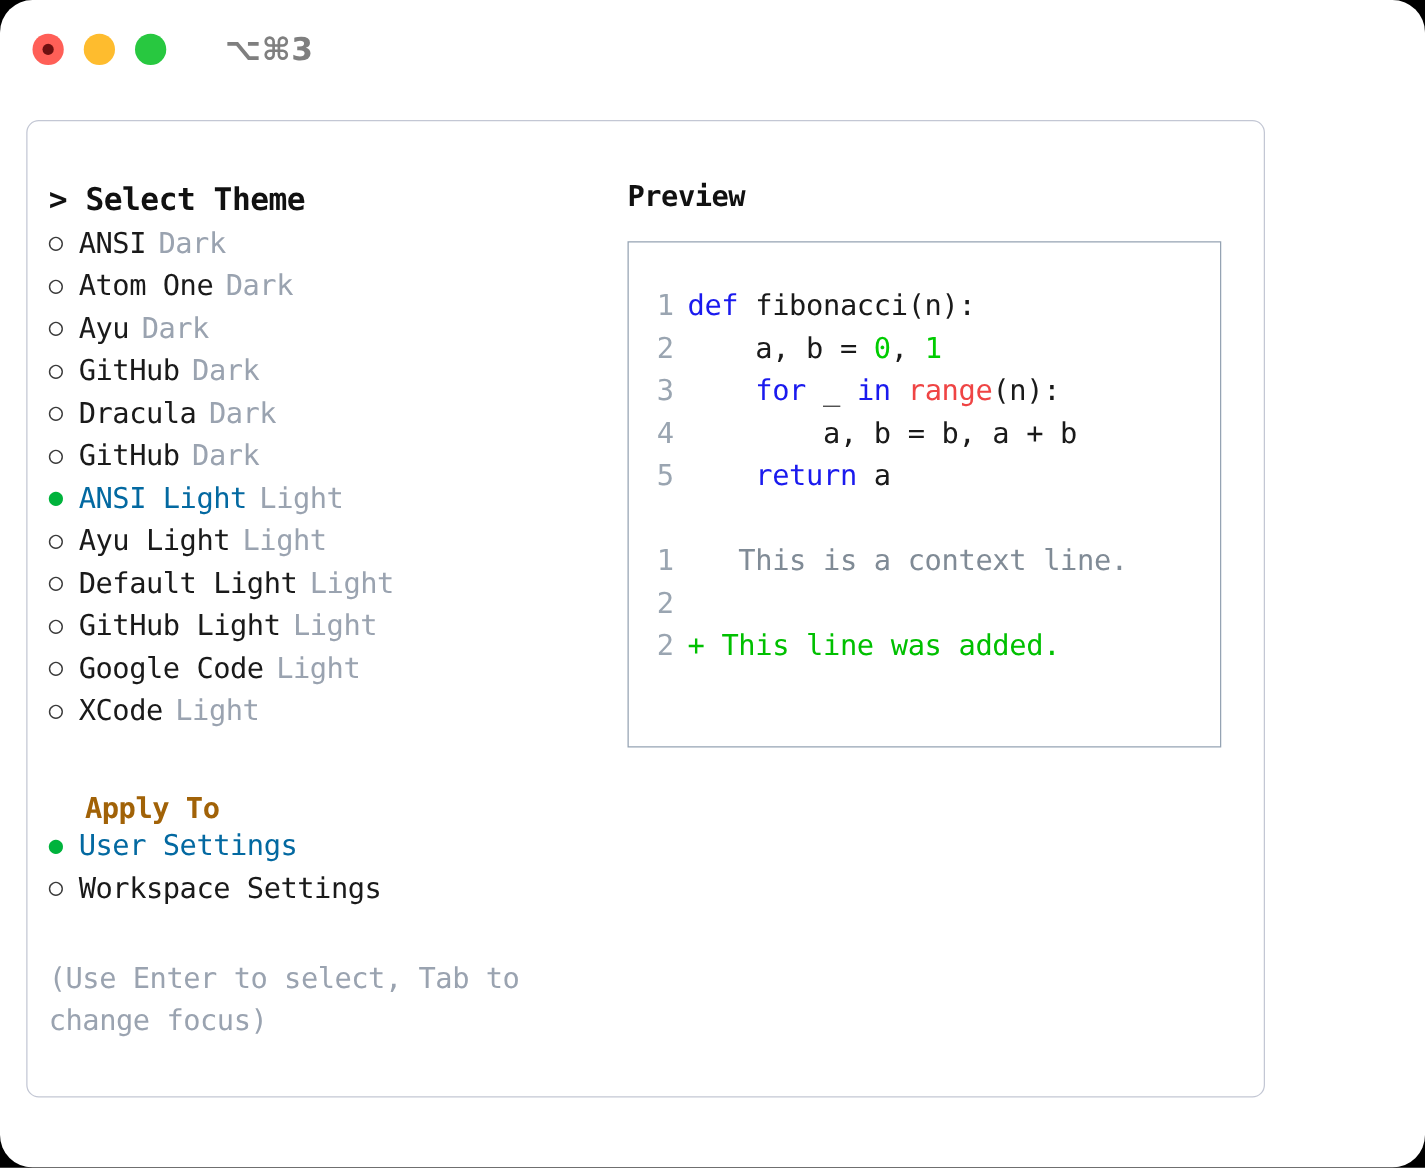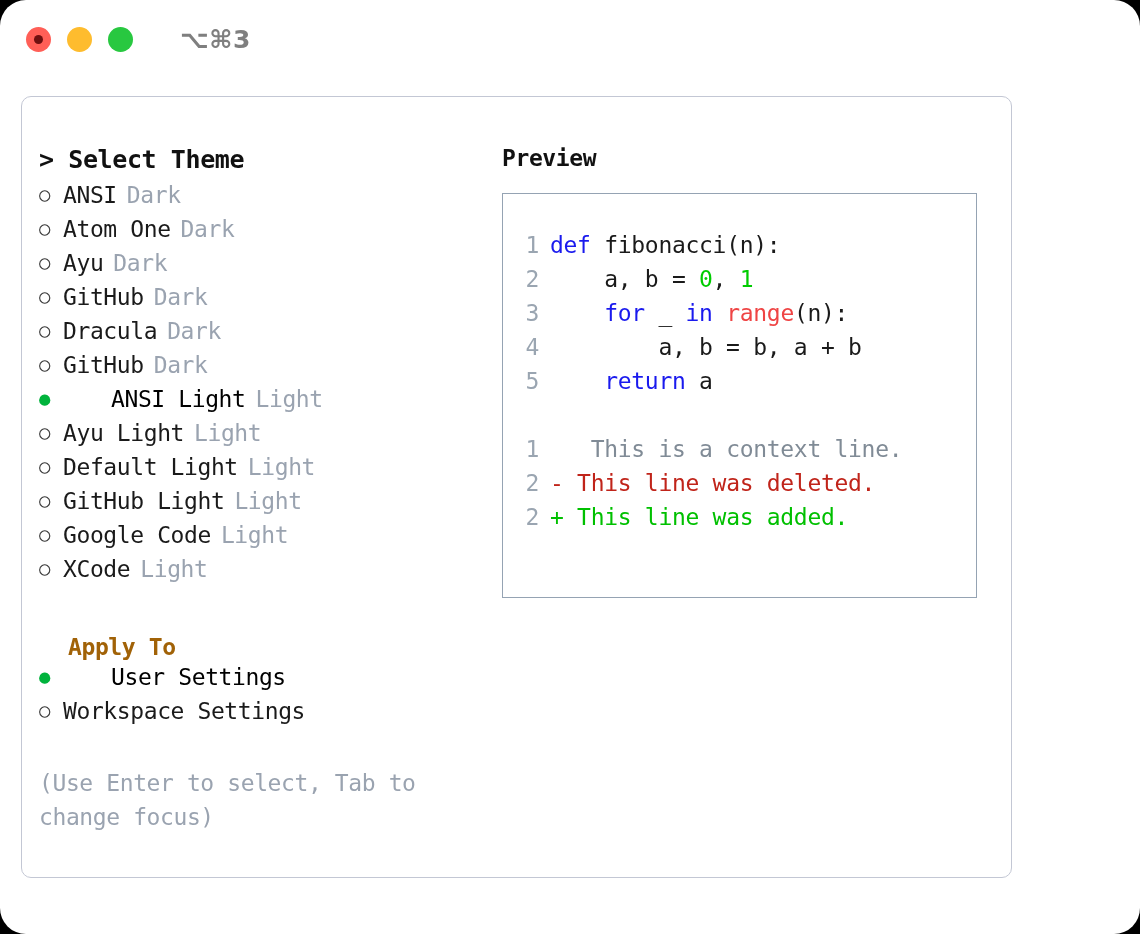--- a/index.html
+++ b/index.html
@@ -111,21 +111,21 @@
     line-height: 1;
     position: relative;
     top: -2px;
   }
   .bullet.sel { color: #00b33c; }
   .opt-name {
     font-weight: 400;
     color: #1a1a1a;
     letter-spacing: -0.4px;
   }
-  .opt-row.selected .opt-name { color: #000000; margin-left: 48px; }
+  .opt-row.selected .opt-name { color: #0369a1; }
   .opt-kind {
     color: #9aa3b0;
     font-weight: 400;
     letter-spacing: -0.4px;
     margin-left: 10px;
   }
   .opt-row.selected .opt-kind { color: #9aa3b0; }
 
   .section-title {
     font-size: 23px;
@@ -248,21 +248,21 @@
           <div id="code-block">
               <div class="code-line"><span class="lineno">1</span><span class="code-text"><span class="kw">def </span><span class="plain">fibonacci(n):</span></span></div>
               <div class="code-line"><span class="lineno">2</span><span class="code-text"><span class="plain">    a, b = </span><span class="num">0</span><span class="plain">, </span><span class="num">1</span></span></div>
               <div class="code-line"><span class="lineno">3</span><span class="code-text"><span class="plain">    </span><span class="kw">for</span><span class="plain"> _ </span><span class="kw">in</span><span class="plain"> </span><span class="fn">range</span><span class="plain">(n):</span></span></div>
               <div class="code-line"><span class="lineno">4</span><span class="code-text"><span class="plain">        a, b = b, a + b</span></span></div>
               <div class="code-line"><span class="lineno">5</span><span class="code-text"><span class="plain">    </span><span class="kw">return</span><span class="plain"> a</span></span></div>
             </div>
           <div class="gap-line"></div>
           <div id="diff-block">
               <div class="code-line"><span class="lineno">1</span><span class="code-text ctx"><span> </span><span>  This is a context line.</span></span></div>
-              <div class="code-line"><span class="lineno">2</span><span class="code-text del"><span>-</span><span> This line was deleted.</span></span></div>
+              <div class="code-line"><span class="lineno">2</span></div>
               <div class="code-line"><span class="lineno">2</span><span class="code-text add"><span>+</span><span> This line was added.</span></span></div>
             </div>
         </div>
       </div>
 
     </div>
   </div>
 </div>
 
 </body></html>

